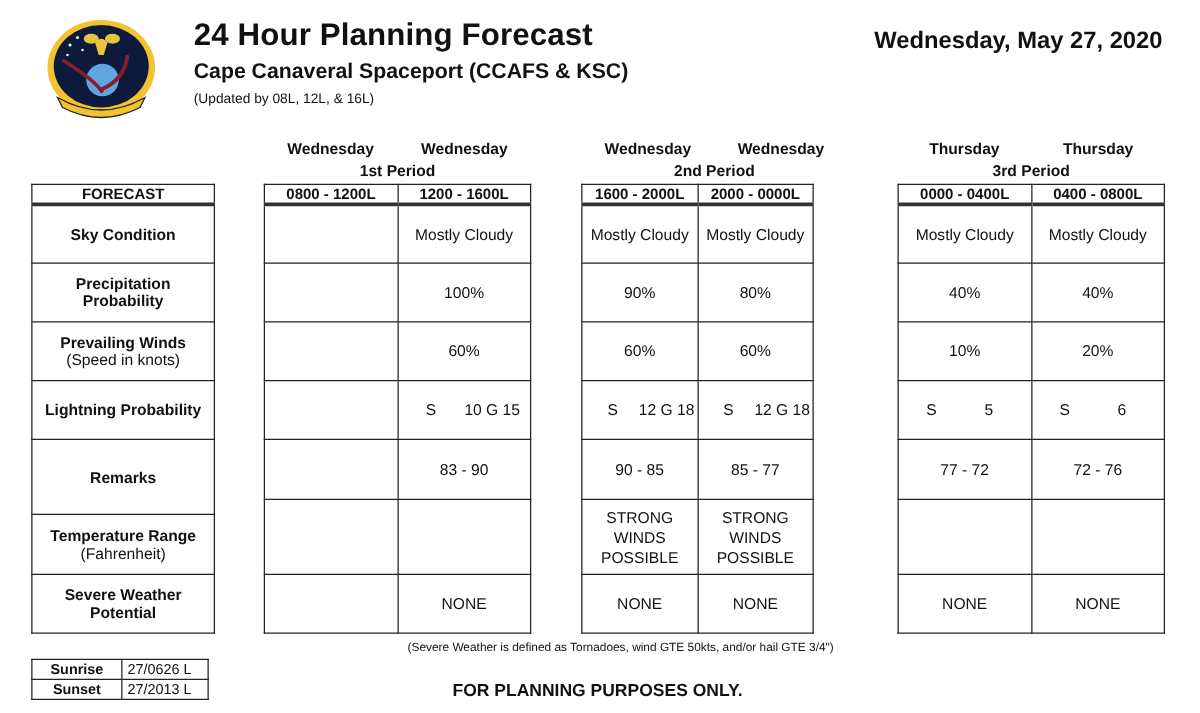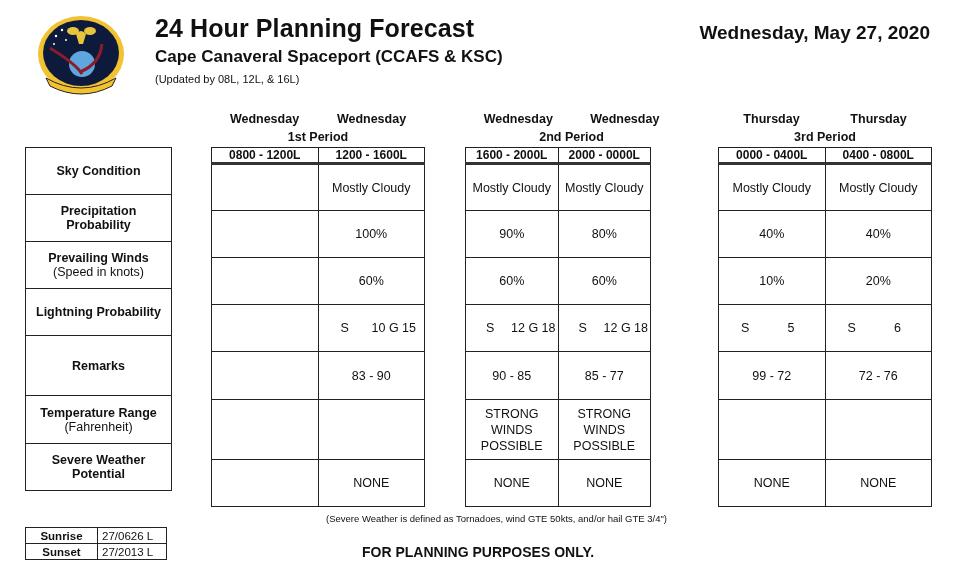--- a/index.html
+++ b/index.html
@@ -75,20 +75,23 @@
 <div class="group" style="left:718px; width:214px;">
   <div class="grp-days">
     <div>Thursday</div>
     <div>Thursday</div>
   </div>
   <div class="grp-period">3rd Period</div>
 </div>
 
 <table class="tbl" style="left:25px; width:147px;">
   <tbody>
+      <tr class="hdr">
+        <td>FORECAST</td>
+      </tr>
   <tr style="height:47px;">
         <td>
           <span class="lbl-main">Sky Condition</span>
         </td>
       </tr>
   <tr style="height:47px;">
         <td>
           <span class="lbl-main" style="padding:0 16px;">Precipitation Probability</span>
         </td>
       </tr>
@@ -242,21 +245,21 @@
           </div>
         </td>
     <td>
           <div class="wind" style="padding:0 30px 0 22px;">
             <span>S</span>
             <span>6</span>
           </div>
         </td>
   </tr>
   <tr style="height:48px;">
-        <td>99 - 72</td>
+        <td>77 - 72</td>
         <td>72 - 76</td>
       </tr>
   <tr style="height:60px;">
         <td class="remark"></td>
         <td class="remark"></td>
       </tr>
   <tr style="height:47px;">
         <td>NONE</td>
         <td>NONE</td>
       </tr>

